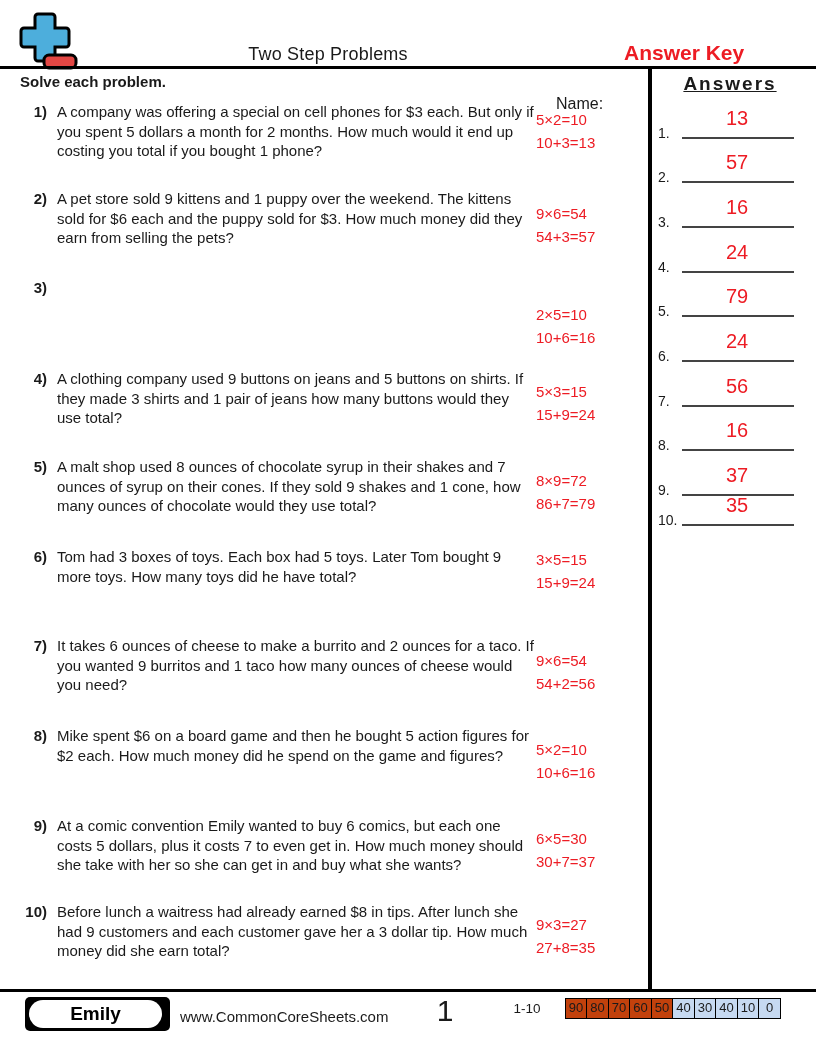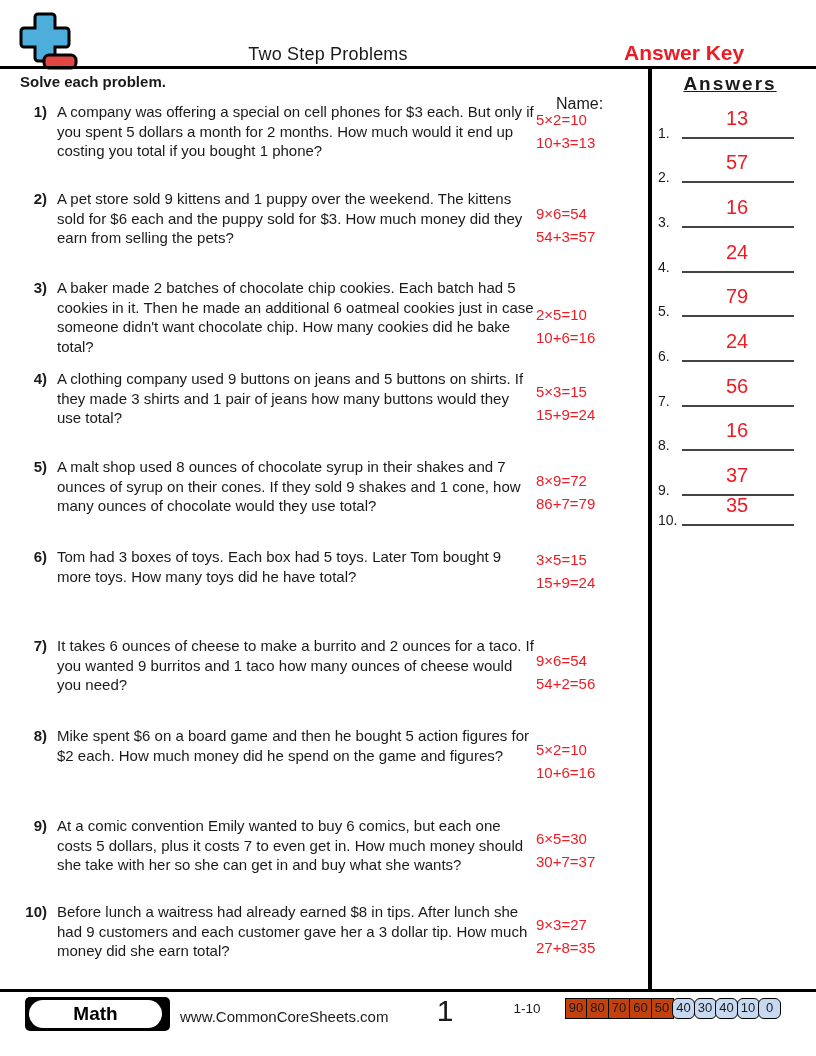--- a/index.html
+++ b/index.html
@@ -43,21 +43,21 @@
   #footer-rule{left:0; top:989px; width:816px; height:3px; background:#000;}
   #math-badge{left:25px; top:997px; width:145px; height:34px; background:#000; border-radius:5px;}
   #math-pill{position:absolute; left:4px; top:3px; width:133px; height:28px; background:#fff;
     border-radius:14px; text-align:center; font-size:19px; font-weight:bold; line-height:28px; color:#000;}
   #website{left:180px; top:1008px; font-size:15px;}
   #page-number{left:420px; top:994px; width:50px; text-align:center; font-size:30px;}
   #score-label{left:496px; top:1001px; width:62px; text-align:center; font-size:13.5px;}
   #score-cells{left:566px; top:998px; display:flex;}
   .cell{width:23px; height:21px; border:1.5px solid #000; margin-left:-1.5px;
     text-align:center; font-size:13px; line-height:18px; background:#c2410c;}
-  .cell.hl{background:var(--score_highlight);border-radius:6px;}
+  .cell.hl{background:var(--score_highlight);}
 </style>
 </head>
 <body>
 
 <div id="page">
 
   <div id="logo" class="abs">
     <svg width="64" height="60" viewBox="0 0 64 60">
       <path d="M24 3 h14 a3 3 0 0 1 3 3 v11 h11 a3 3 0 0 1 3 3 v13 a3 3 0 0 1 -3 3 H41 v11 a3 3 0 0 1 -3 3 H24 a3 3 0 0 1 -3 -3 V36 H10 a3 3 0 0 1 -3 -3 V20 a3 3 0 0 1 3 -3 h11 V6 a3 3 0 0 1 3 -3 z" fill="var(--logo_blue)" stroke="#000" stroke-width="3"></path>
       <rect x="30" y="44" width="32" height="13" rx="5" fill="var(--logo_red)" stroke="#000" stroke-width="3"></rect>
@@ -134,21 +134,20 @@
   <div class="problem" style="top:189px">
     <span class="pnum">2)</span>
     <div class="ptext">A pet store sold 9 kittens and 1 puppy over the weekend. The kittens sold for $6 each and the puppy sold for $3. How much money did they earn from selling the pets?</div>
     <div class="work" style="top:13px">
       <div>9×6=54</div>
       <div>54+3=57</div>
     </div>
   </div>
   <div class="problem" style="top:278px">
     <span class="pnum">3)</span>
-    <div class="ptext">A baker made 2 batches of chocolate chip cookies. Each batch had 5 cookies in it. Then he made an additional 6 oatmeal cookies just in case someone didn't want chocolate chip. How many cookies did he bake total?</div>
     <div class="work" style="top:25px">
       <div>2×5=10</div>
       <div>10+6=16</div>
     </div>
   </div>
   <div class="problem" style="top:369px">
     <span class="pnum">4)</span>
     <div class="ptext">A clothing company used 9 buttons on jeans and 5 buttons on shirts. If they made 3 shirts and 1 pair of jeans how many buttons would they use total?</div>
     <div class="work" style="top:11px">
       <div>5×3=15</div>
@@ -199,21 +198,21 @@
     <span class="pnum">10)</span>
     <div class="ptext">Before lunch a waitress had already earned $8 in tips. After lunch she had 9 customers and each customer gave her a 3 dollar tip. How much money did she earn total?</div>
     <div class="work" style="top:11px">
       <div>9×3=27</div>
       <div>27+8=35</div>
     </div>
   </div>
 
   <div id="footer-rule" class="abs"></div>
   <div id="math-badge" class="abs">
-    <div id="math-pill">Math</div>
+    <div id="math-pill">Emily</div>
   </div>
   <div id="website" class="abs">www.CommonCoreSheets.com</div>
   <div id="page-number" class="abs">1</div>
   <div id="score-label" class="abs">1-10</div>
   <div id="score-cells" class="abs">
     <span class="cell">90</span>
     <span class="cell">80</span>
     <span class="cell">70</span>
     <span class="cell">60</span>
     <span class="cell">50</span>

